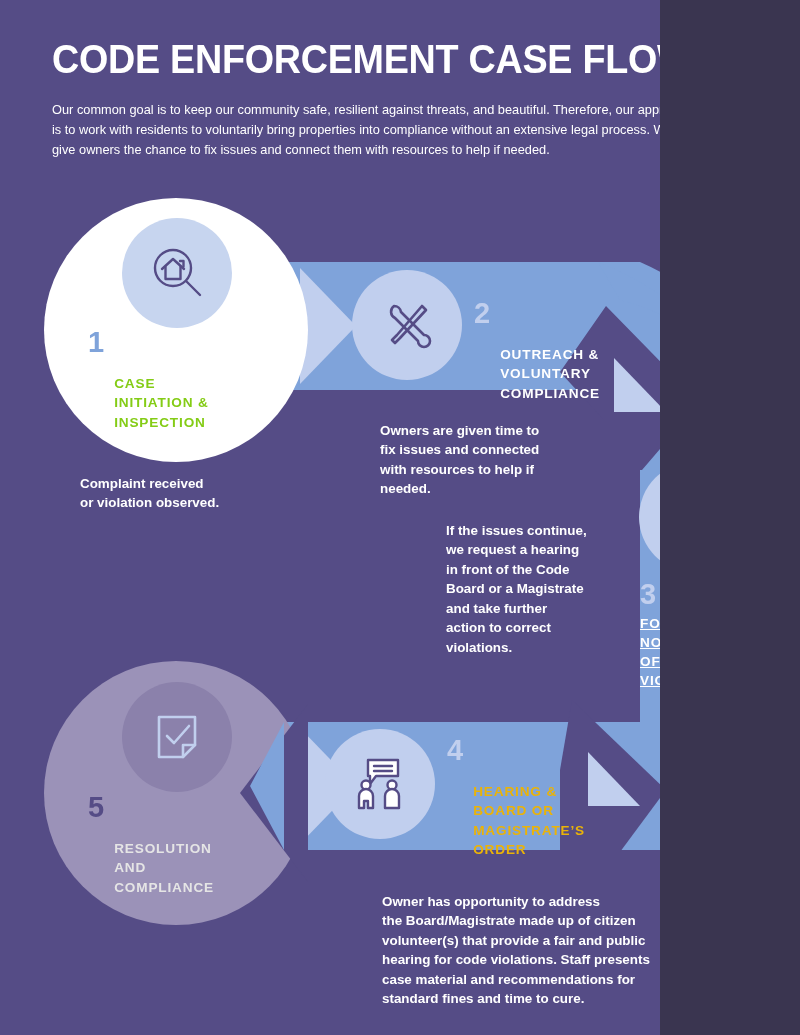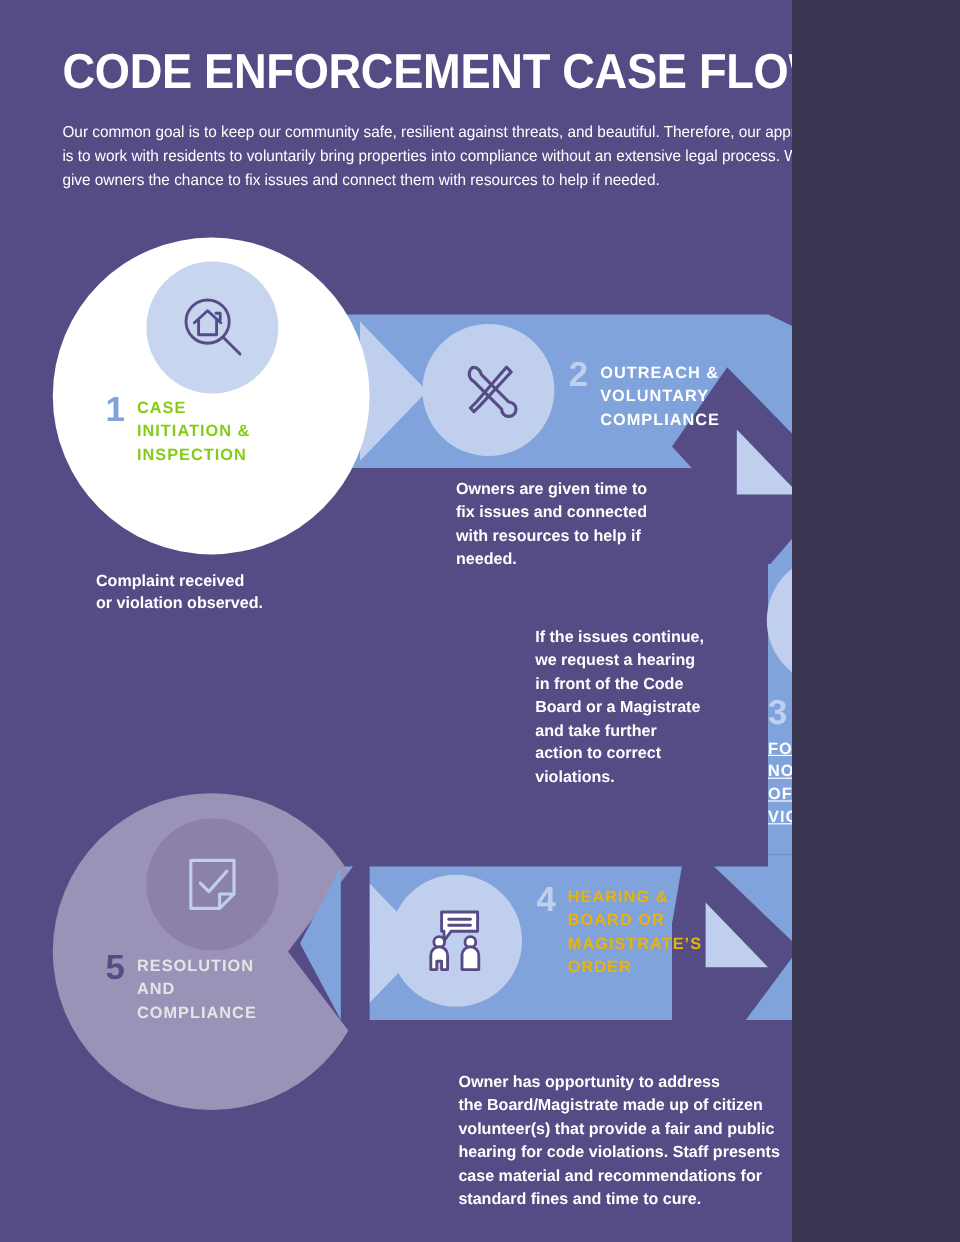--- a/index.html
+++ b/index.html
@@ -67,20 +67,21 @@
     margin-right:10px;
     flex:0 0 auto;
   }
   .step-title {
     font-size:13.6px;
     font-weight:bold;
     letter-spacing:0.85px;
     line-height:1.42;
     text-transform:uppercase;
     white-space:pre-line;
+    margin-top:44px;
   }
 
   .caption {
     position:absolute;
     color:#ffffff;
     font-size:13.4px;
     font-weight:bold;
     line-height:1.45;
     white-space:pre-line;
   }
@@ -90,21 +91,21 @@
   #c1-icon  { left:122px; top:218px; width:110px; height:110px; background:#c7d5ef; }
   #c1-label { left:88px;  top:330px; }
   #c1-label .step-num   { color:#7fa3da; }
   #c1-label .step-title { color:#84cc16; }
   #cap1 { left:80px; top:462px;margin-top:12px; }
 
   #c2-icon  { left:352px; top:270px; width:110px; height:110px; background:#c1cfee; }
   #c2-label { left:474px; top:301px; }
   #c2-label .step-num   { color:#c1cfee; }
   #c2-label .step-title { color:#ffffff; }
-  #cap2 { left:380px; top:398px; }
+  #cap2 { left:380px; top:421px; }
 
   #c3-icon  { left:639px; top:462px; width:110px; height:110px; background:#c1cfee; }
   #c3-label { left:640px; top:582px; display:block; }
   #c3-label .step-num   { color:#c1cfee; display:block; margin:0 0 6px 0; }
   #c3-label .step-title { color:#ffffff;text-decoration:underline; }
   #cap3 { left:446px; top:521px; text-align:left; }
 
   #c4-icon  { left:325px; top:729px; width:110px; height:110px; background:#c1cfee; }
   #c4-label { left:447px; top:738px; }
   #c4-label .step-num   { color:#c1cfee; }

